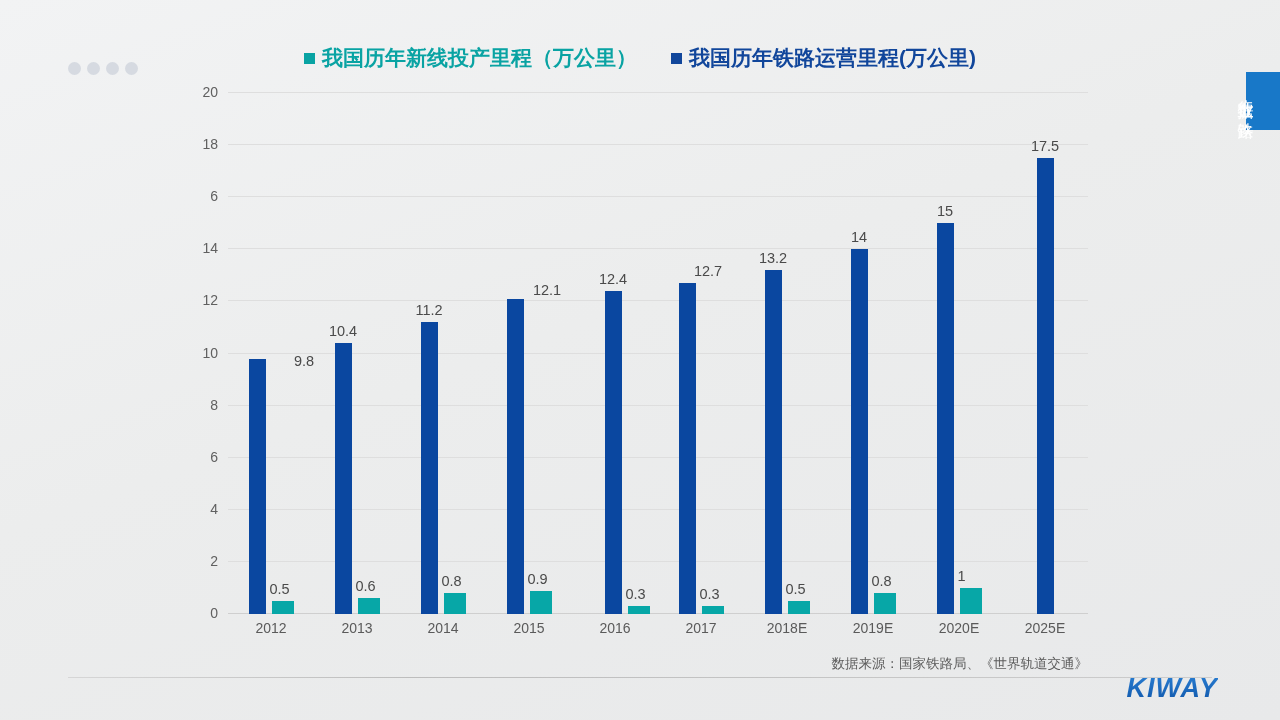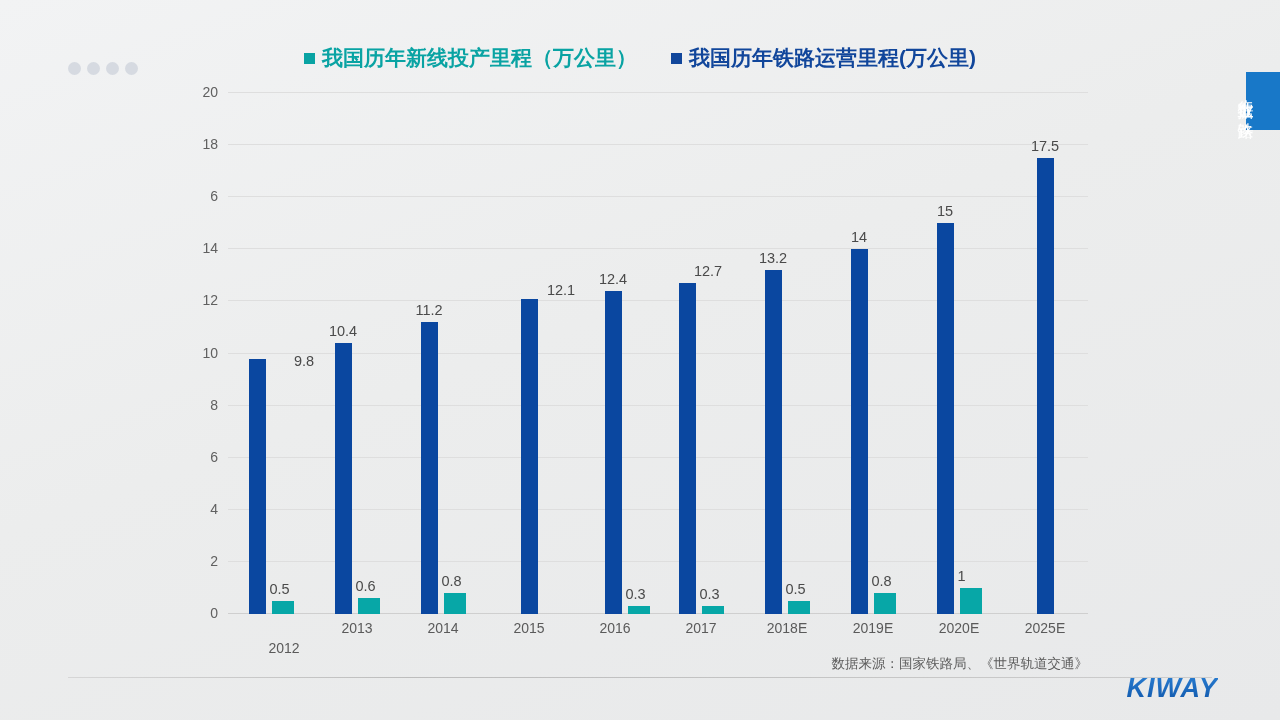--- a/index.html
+++ b/index.html
@@ -265,20 +265,24 @@
           <div class="bar-wrap secondary">
             <span class="bar-label" style="bottom: 20.84px;">0.8</span>
             <div class="bar secondary" style="height: 20.84px;"></div>
           </div>
         </div>
         <div class="cat" style="left: 258px; width: 86px;">
           <div class="bar-wrap primary">
             <span class="bar-label" style="bottom: 312px; margin-left: 32px;">12.1</span>
             <div class="bar primary" style="height: 315.205px;"></div>
           </div>
+          <div class="bar-wrap secondary">
+            <span class="bar-label" style="bottom: 23.445px;">0.9</span>
+            <div class="bar secondary" style="height: 23.445px;"></div>
+          </div>
         </div>
         <div class="cat" style="left: 356px; width: 86px; justify-content: center;">
           <div class="bar-wrap primary">
             <span class="bar-label" style="bottom: 323.02px;">12.4</span>
             <div class="bar primary" style="height: 323.02px;"></div>
           </div>
           <div class="bar-wrap secondary">
             <span class="bar-label" style="bottom: 7.815px;">0.3</span>
             <div class="bar secondary" style="height: 7.815px;"></div>
           </div>
@@ -325,21 +329,21 @@
         </div>
         <div class="cat" style="left: 774px; width: 86px;">
           <div class="bar-wrap primary">
             <span class="bar-label" style="bottom: 455.875px;">17.5</span>
             <div class="bar primary" style="height: 455.875px;"></div>
           </div>
         </div>
       </div>
   </div>
   <div class="xlabels" id="xlabels">
-      <span class="xtick" style="left: 56px; margin-top: 20px;">2012</span>
+      <span class="xtick" style="left: 43px;">2012</span>
       <span class="xtick" style="left: 129px;">2013</span>
       <span class="xtick" style="left: 215px;">2014</span>
       <span class="xtick" style="left: 301px;">2015</span>
       <span class="xtick" style="left: 387px;">2016</span>
       <span class="xtick" style="left: 473px;">2017</span>
       <span class="xtick" style="left: 559px;">2018E</span>
       <span class="xtick" style="left: 645px;">2019E</span>
       <span class="xtick" style="left: 731px;">2020E</span>
       <span class="xtick" style="left: 817px;">2025E</span>
     </div>

